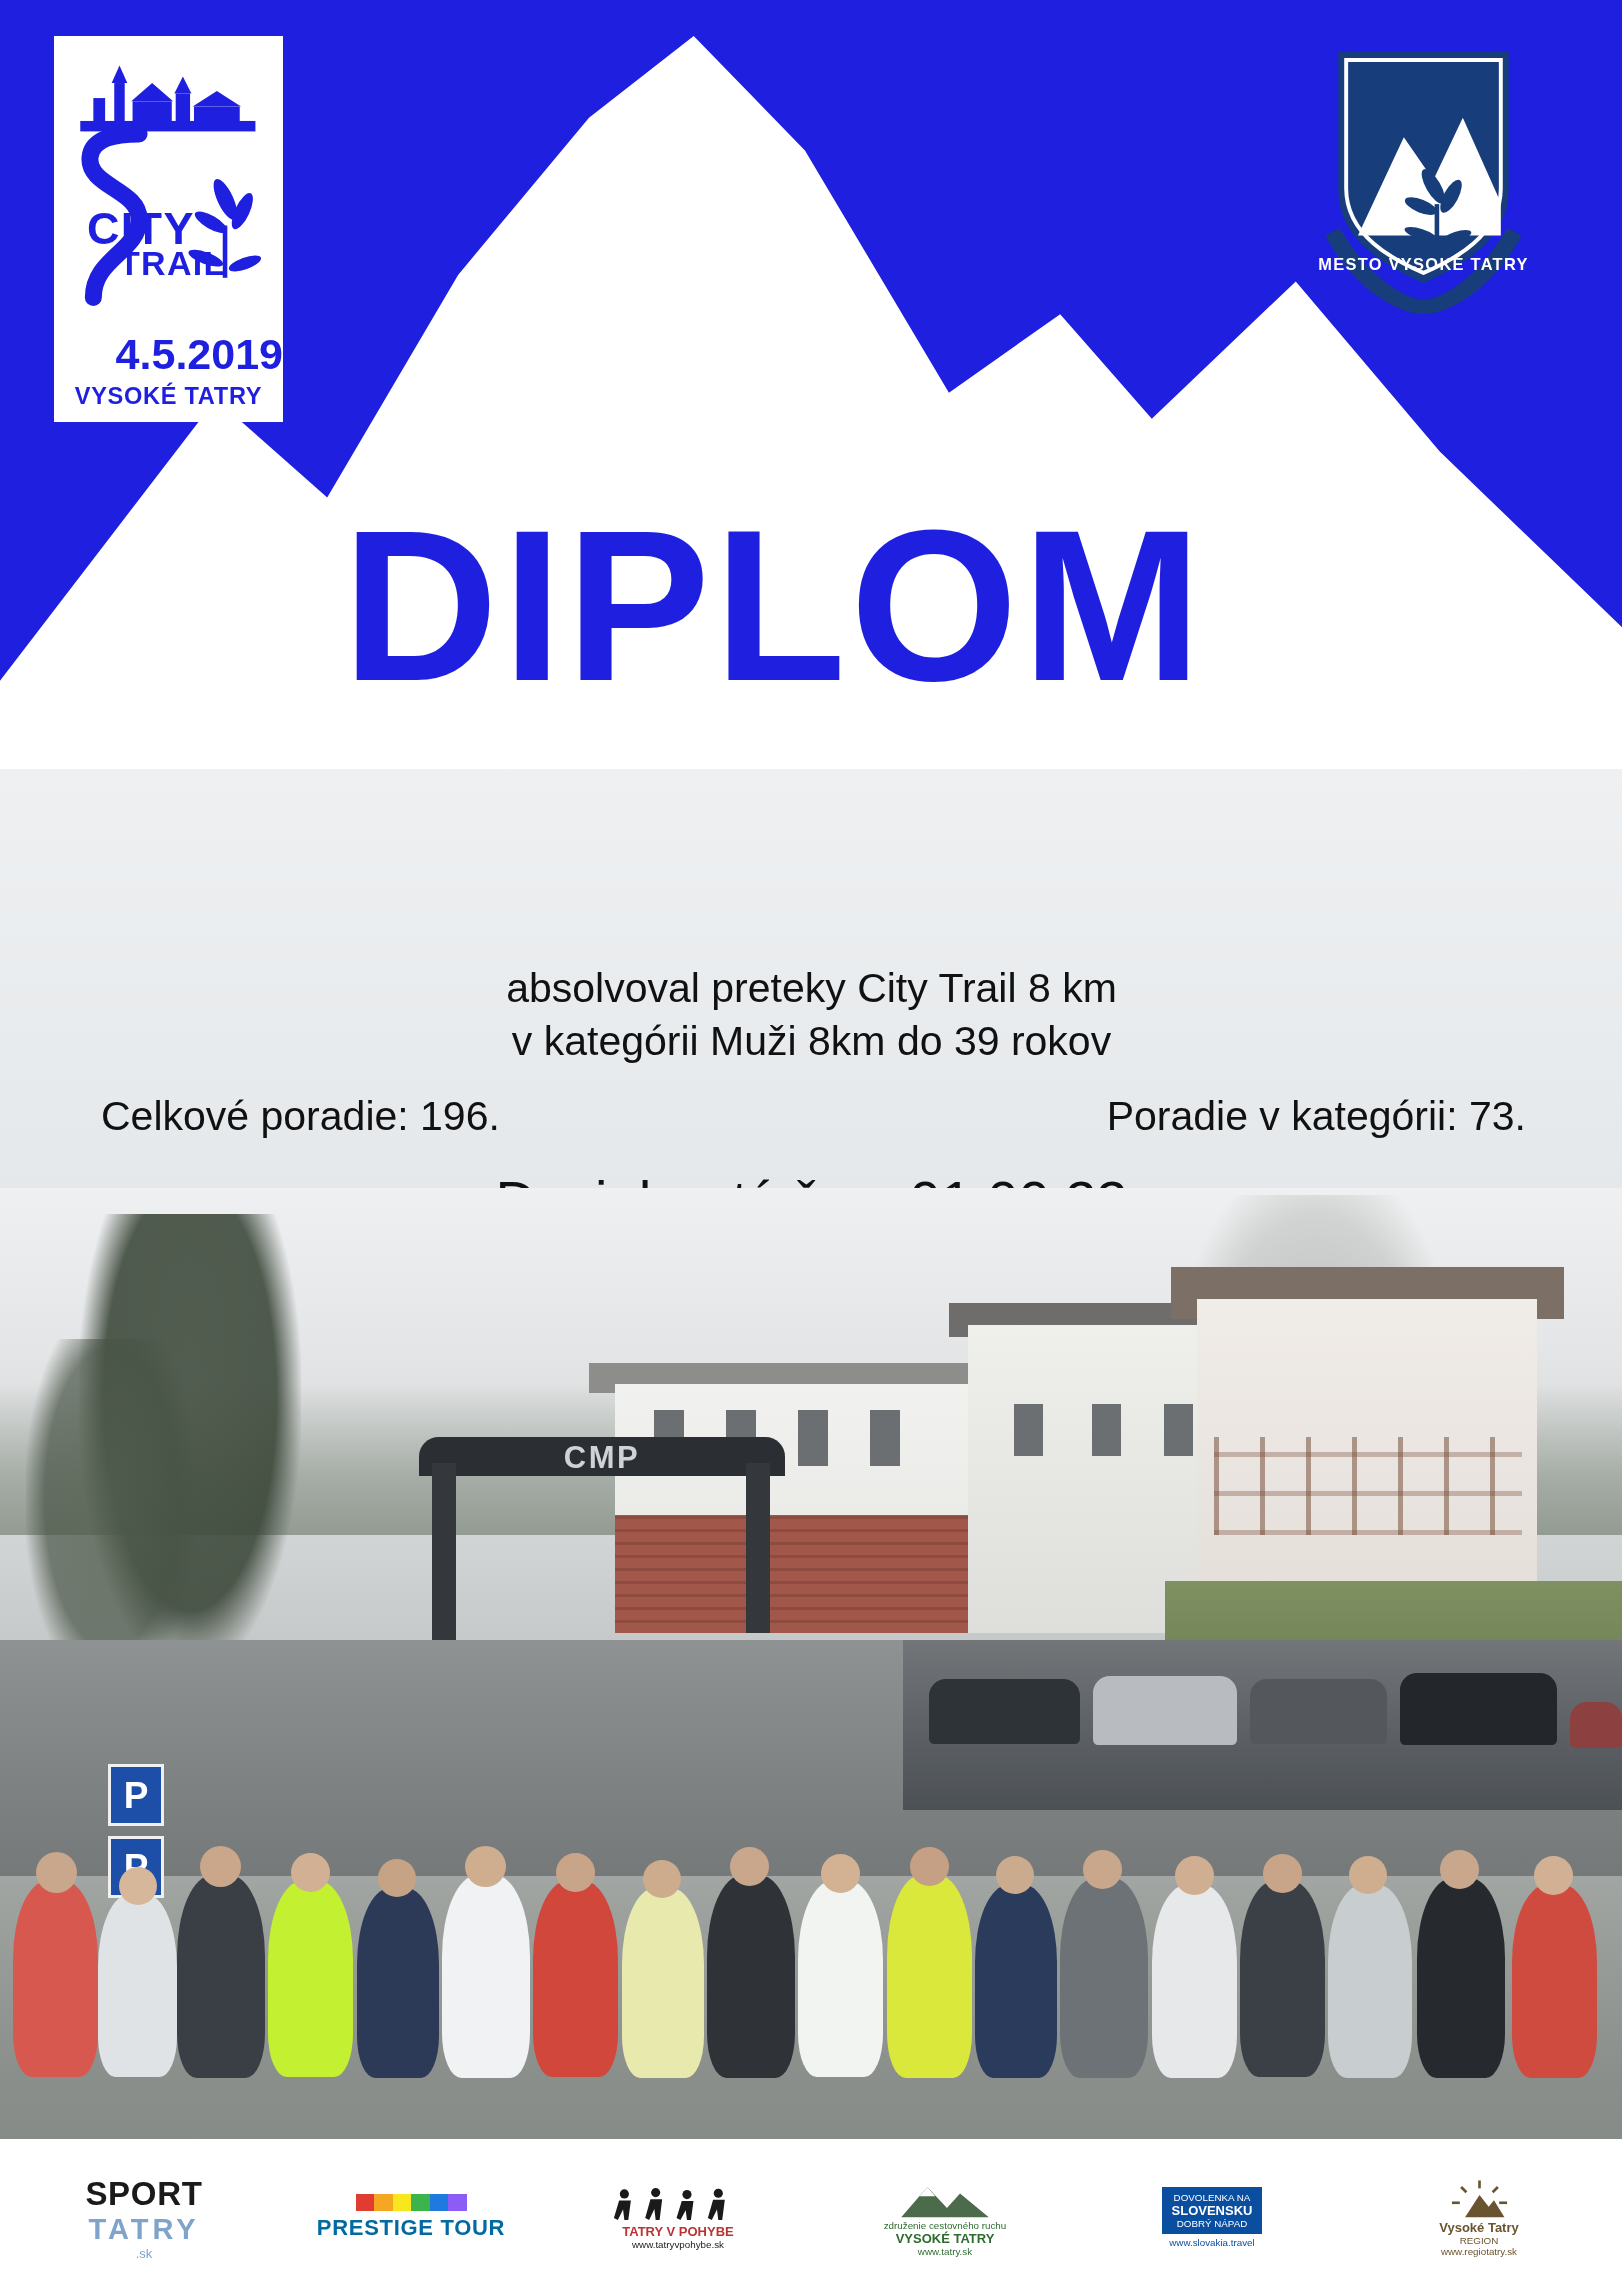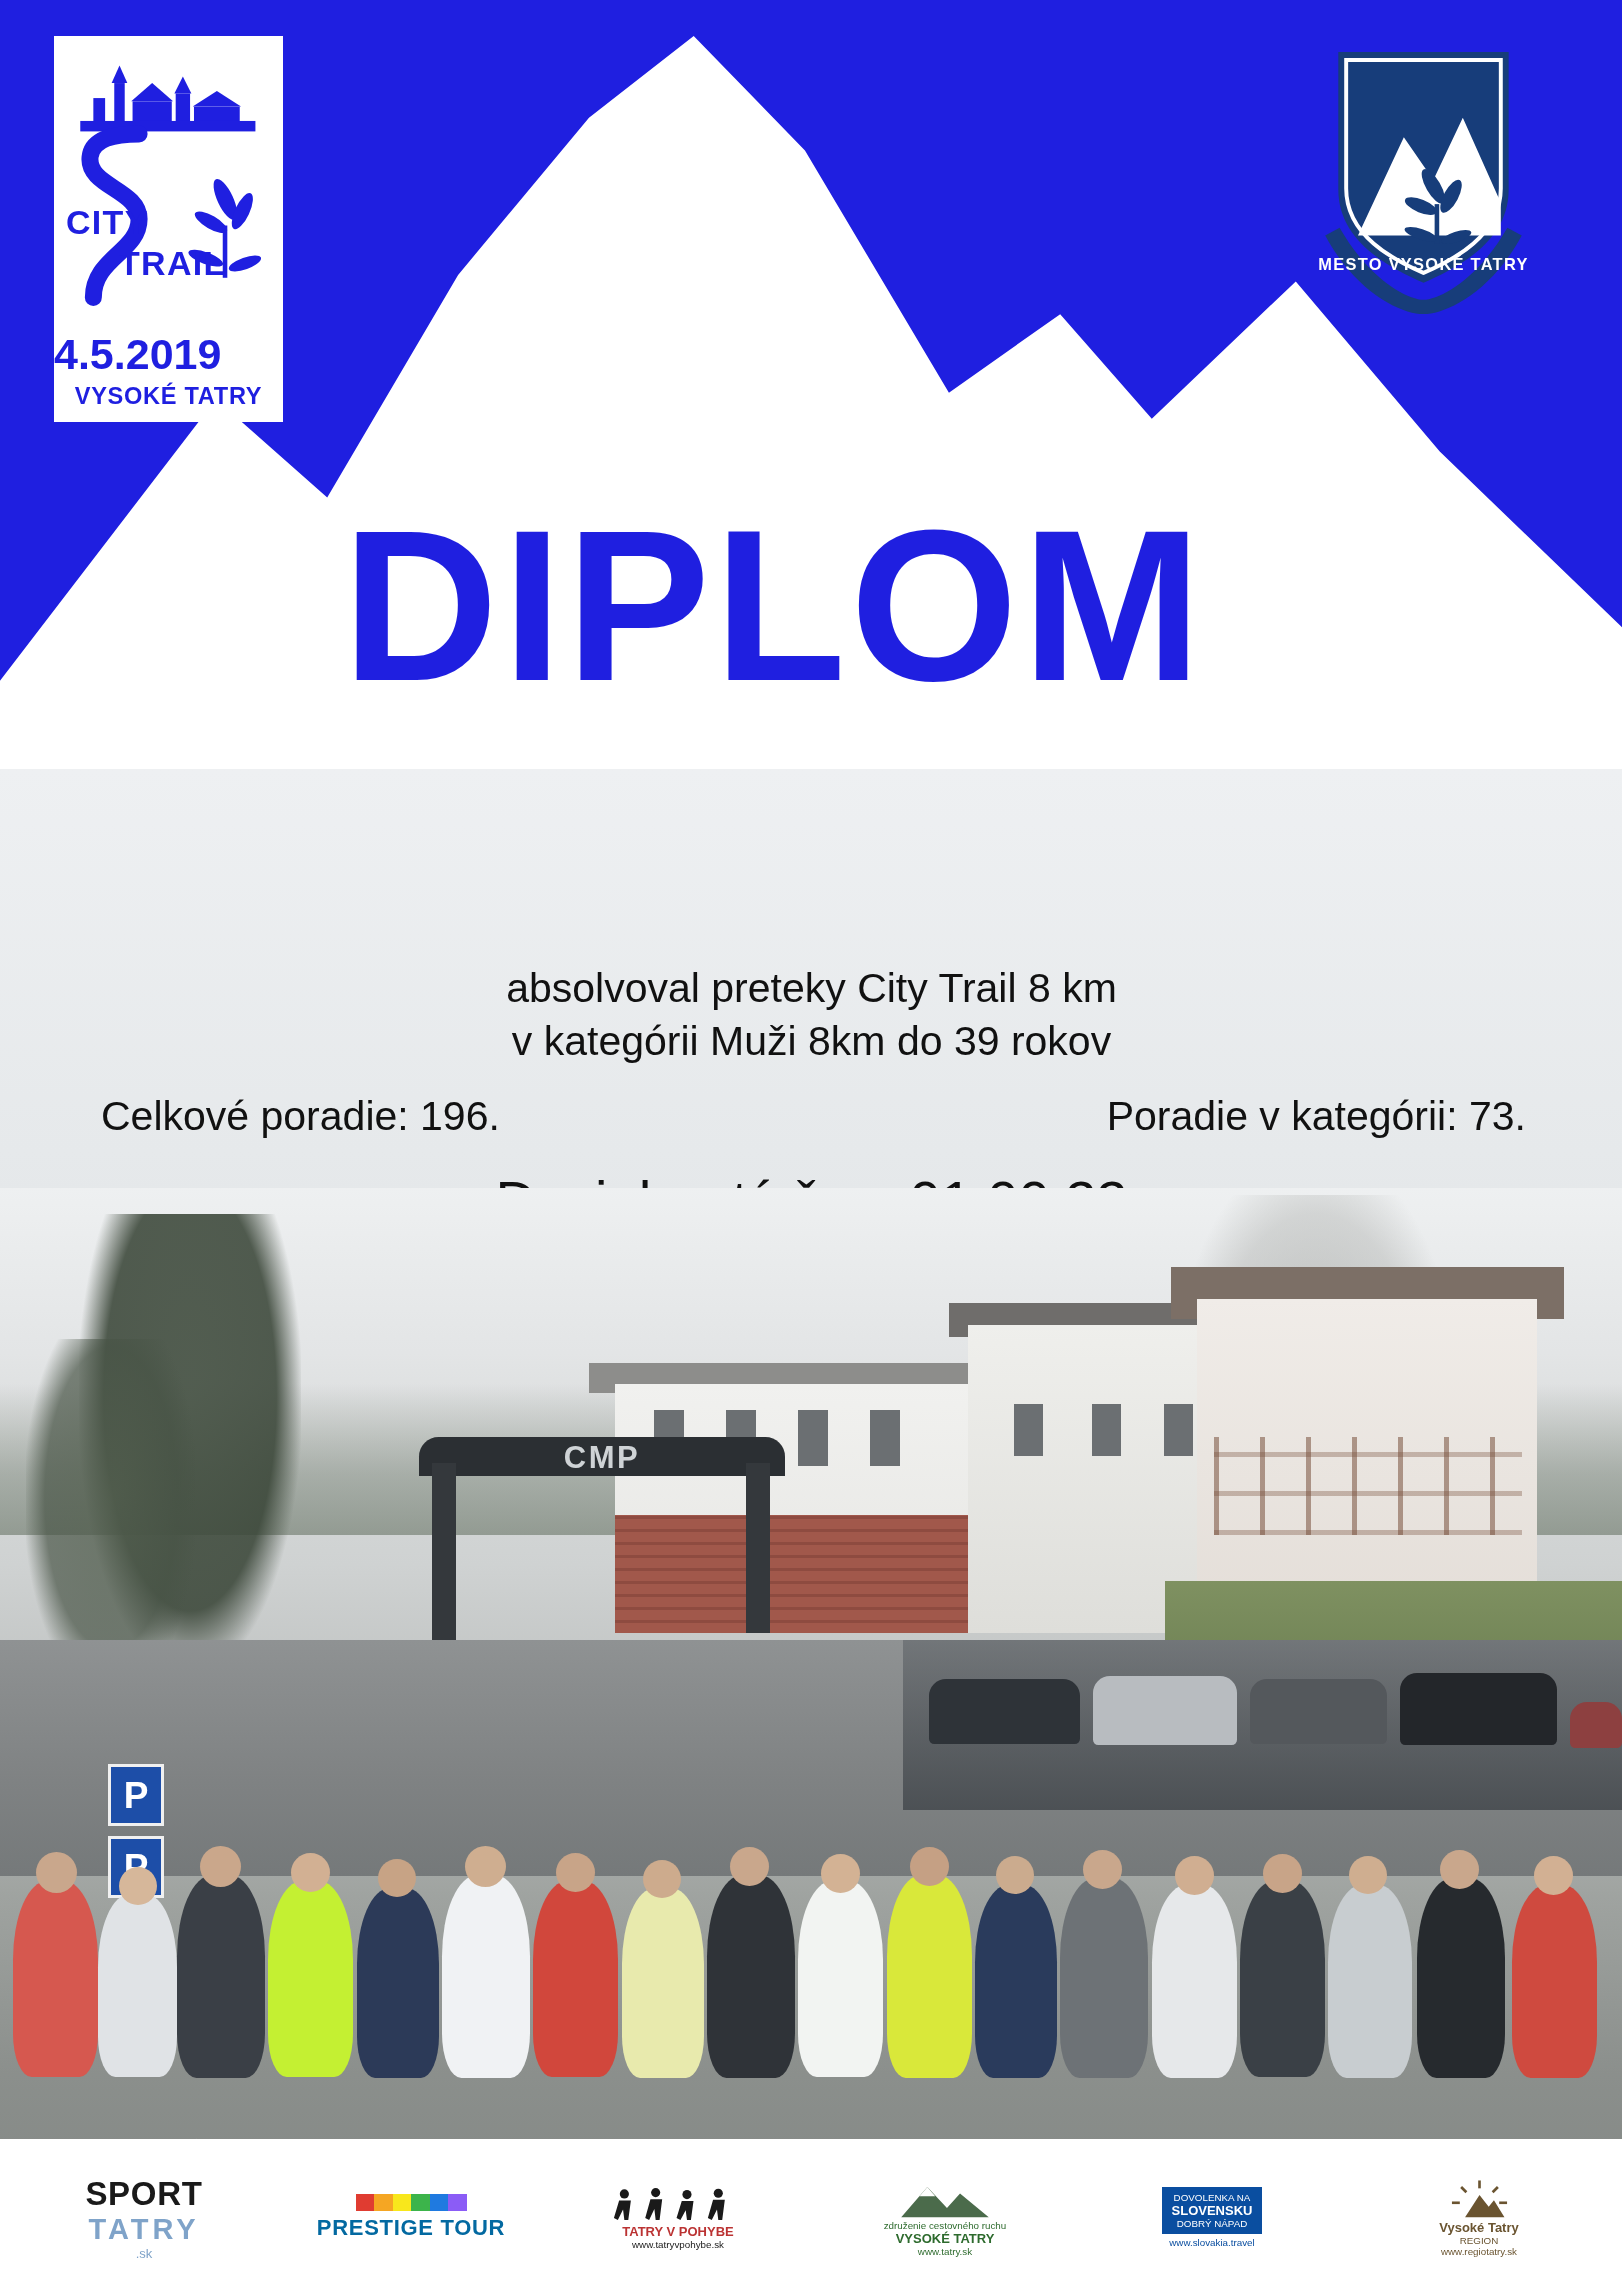--- a/index.html
+++ b/index.html
@@ -44,42 +44,42 @@
     background: #ffffff;
   }
   .logo-inner {
     position: absolute;
     left: 0; top: 0;
     width: 229px;
     height: 281px;
   }
   .logo-text-city {
     position: absolute;
-    left: 12px;
+    left: 33px;
     top: 167px;
-    font-size: 34px;
+    font-size: 45px;
     font-weight: bold;
     color: #1f1fe0;
     letter-spacing: 1.3px;
   }
   .logo-text-trail {
     position: absolute;
     left: 65px;
     top: 208px;
     font-size: 34px;
     font-weight: bold;
     color: #1f1fe0;
     letter-spacing: 1.3px;
   }
   .logo-date {
     position: absolute;
     left: 0;
     top: 294px;
     width: 229px;
-    text-align: left;
+    text-align: right;
     font-size: 43px;
     font-weight: bold;
     color: #1f1fe0;
   }
   .logo-place {
     position: absolute;
     left: 0;
     top: 347px;
     width: 229px;
     text-align: center;

